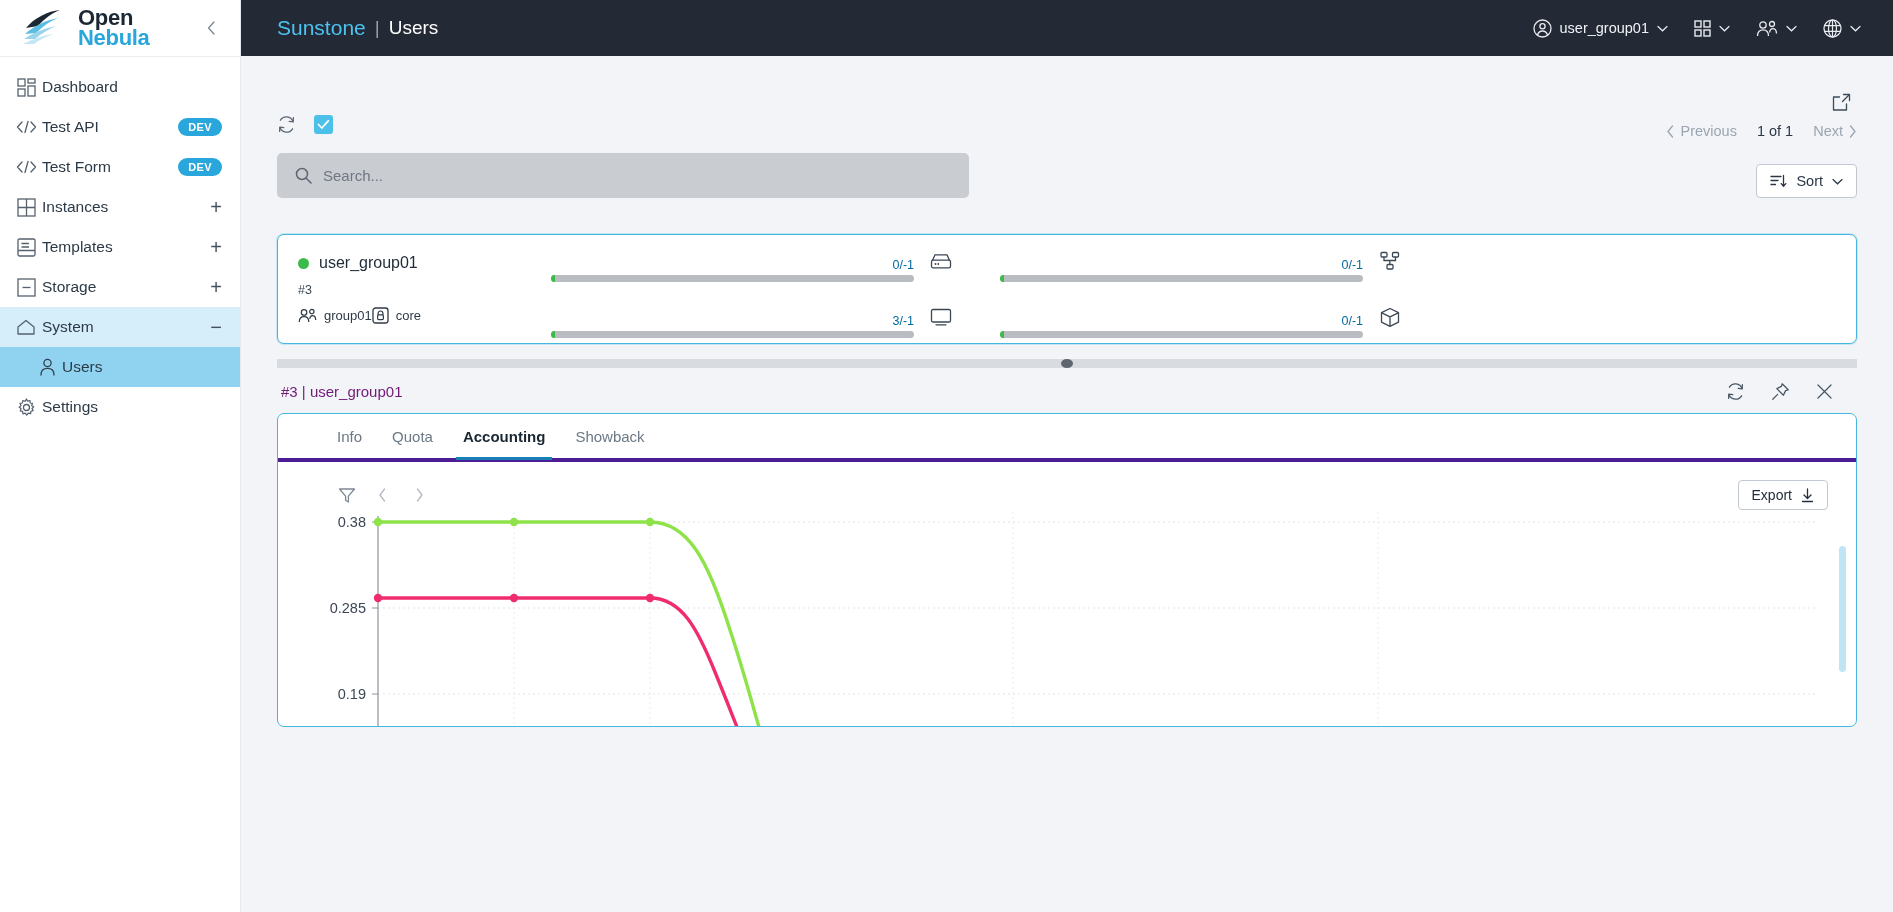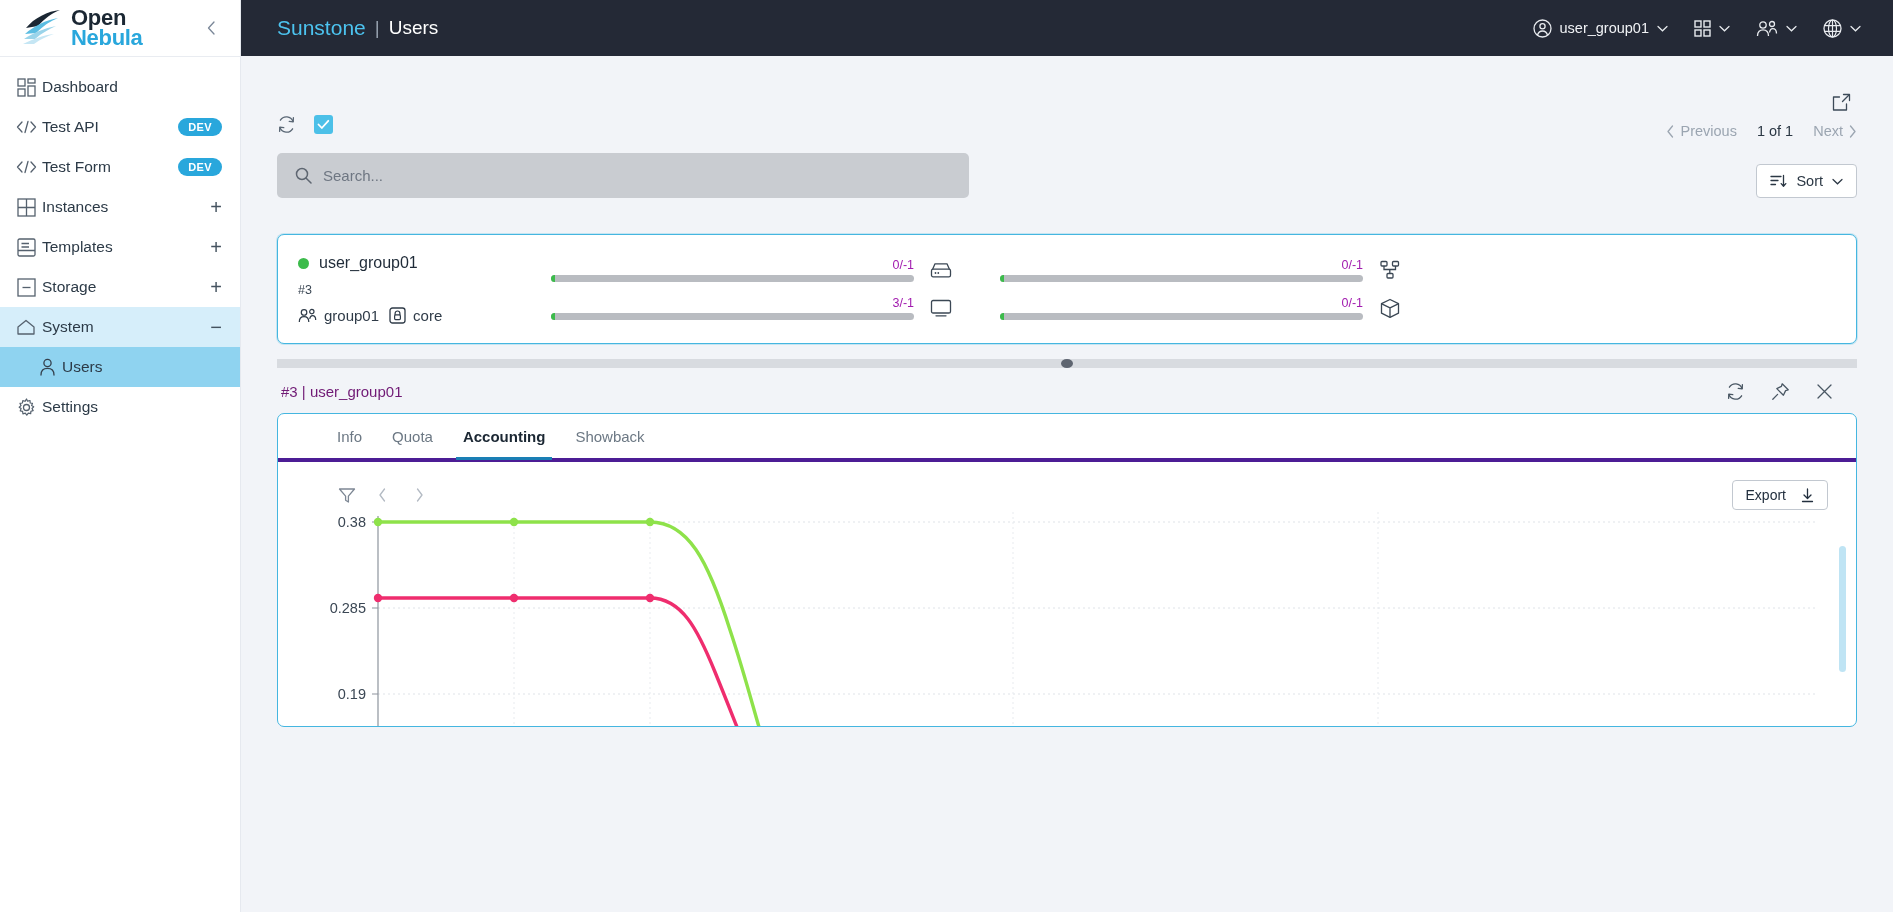--- a/index.html
+++ b/index.html
@@ -16,21 +16,21 @@
   .sidebar {
     width: 241px; height: 912px; background: #ffffff;
     display: flex; flex-direction: column; flex: 0 0 241px;
     border-right: 1px solid #e6e9ef;
   }
   .sidebar-head {
     height: 57px; display: flex; align-items: center;
     justify-content: space-between; padding: 0 16px 0 20px;
     border-bottom: 1px solid #e9ecf1;
   }
-  .logo-wrap { display: flex; align-items: center; gap: 7px; }
+  .logo-wrap { display: flex; align-items: center; gap: 14px; }
   .logo-mark { width: 44px; height: 40px; flex: 0 0 44px; }
   .logo-text { line-height: 0.92; }
   .logo-text .l1 { font-size: 22px; font-weight: bold; color: #1b2733; letter-spacing: -0.3px; }
   .logo-text .l2 { font-size: 22px; font-weight: bold; color: #29a7dc; letter-spacing: -0.3px; }
   .collapse-btn {
     width: 26px; height: 26px; display: flex; align-items: center;
     justify-content: center; color: #7a8798; cursor: pointer;
   }
   .nav { padding-top: 10px; }
   .nav-item {
@@ -102,26 +102,26 @@
   .user-card {
     margin-top: 36px; height: 110px; background: #fff;
     border: 1px solid #45b6e0; border-radius: 7px;
     display: flex; align-items: center; padding: 0 22px 0 20px;
     box-shadow: 0 0 0 1px rgba(69,182,224,0.25);
   }
   .uc-left { width: 253px; flex: 0 0 253px; }
   .uc-name { display: flex; align-items: center; gap: 10px; font-size: 16px; color: #1f2b38; }
   .dot-green { width: 11px; height: 11px; border-radius: 50%; background: #3cbb4b; flex: 0 0 11px; }
   .uc-id { font-size: 12.5px; color: #3b4754; margin-top: 11px; }
-  .uc-tags { display: flex; align-items: center; gap: 10px; margin-top: 10px; font-size: 15px; color: #2f3b48; }
+  .uc-tags { display: flex; align-items: center; margin-top: 10px; font-size: 13px; color: #2f3b48; }
   .uc-tag { display: flex; align-items: center; gap: 7px; }
   .quota-col { display: flex; flex-direction: column; justify-content: center; gap: 14px; }
   .quota-row { display: flex; align-items: center; gap: 14px; }
   .quota-bar-wrap { display: flex; flex-direction: column; align-items: flex-end; }
-  .quota-val { font-size: 12.5px; color: #a21caf; margin-bottom: 3px; }
+  .quota-val { font-size: 12.5px; color: #0369a1; margin-bottom: 3px; margin-top: 18px; }
   .quota-bar {
     height: 7px; border-radius: 4px; background: #b9bcc1; position: relative; overflow: hidden;
   }
   .quota-bar .fill { position: absolute; left: 0; top: 0; bottom: 0; background: #3cbb4b; }
   .q-left .quota-bar { width: 363px; }
   .q-right .quota-bar { width: 363px; }
   .qicon { color: #3b4754; display: flex; align-items: center; justify-content: center; width: 26px; }
   .gap-mid { width: 46px; flex: 0 0 46px; }
 
   
@@ -149,21 +149,21 @@
   .tab.active { color: #1b2733; font-weight: bold; }
   .tab.active:after {
     content: ''; position: absolute; left: 8px; right: 8px; bottom: 0;
     height: 3px; background: #1a7fb5;
   }
   .chart-area { flex: 1; position: relative; padding: 18px 0 0 0; }
   .chart-toolbar { display: flex; align-items: center; padding: 0 28px 0 60px; gap: 22px; color: #7d8794; }
   .chart-nav { display: flex; align-items: center; gap: 28px; color: #b3bac3; }
   .export-btn {
     margin-left: auto; border: 1px solid #c2c8d0; border-radius: 4px; background: #fff;
-    height: 30px; display: flex; align-items: center; gap: 15px; padding: 0 13px;
+    height: 30px; display: flex; align-items: center; gap: 9px; padding: 0 13px;
     font-size: 14px; color: #222f3e; cursor: pointer;
   }
   .plot-wrap { position: relative; margin-top: 2px; height: 215px; }
   .chart-scrollbar {
     position: absolute; right: 10px; top: 34px; width: 7px; height: 126px;
     background: #bfe4f4; border-radius: 4px; cursor: pointer;
   }
   svg.plot { display: block; }
 
   .ylabel-txt { font-size: 14.5px; fill: #3b4754; font-family: "Liberation Sans", sans-serif; }

